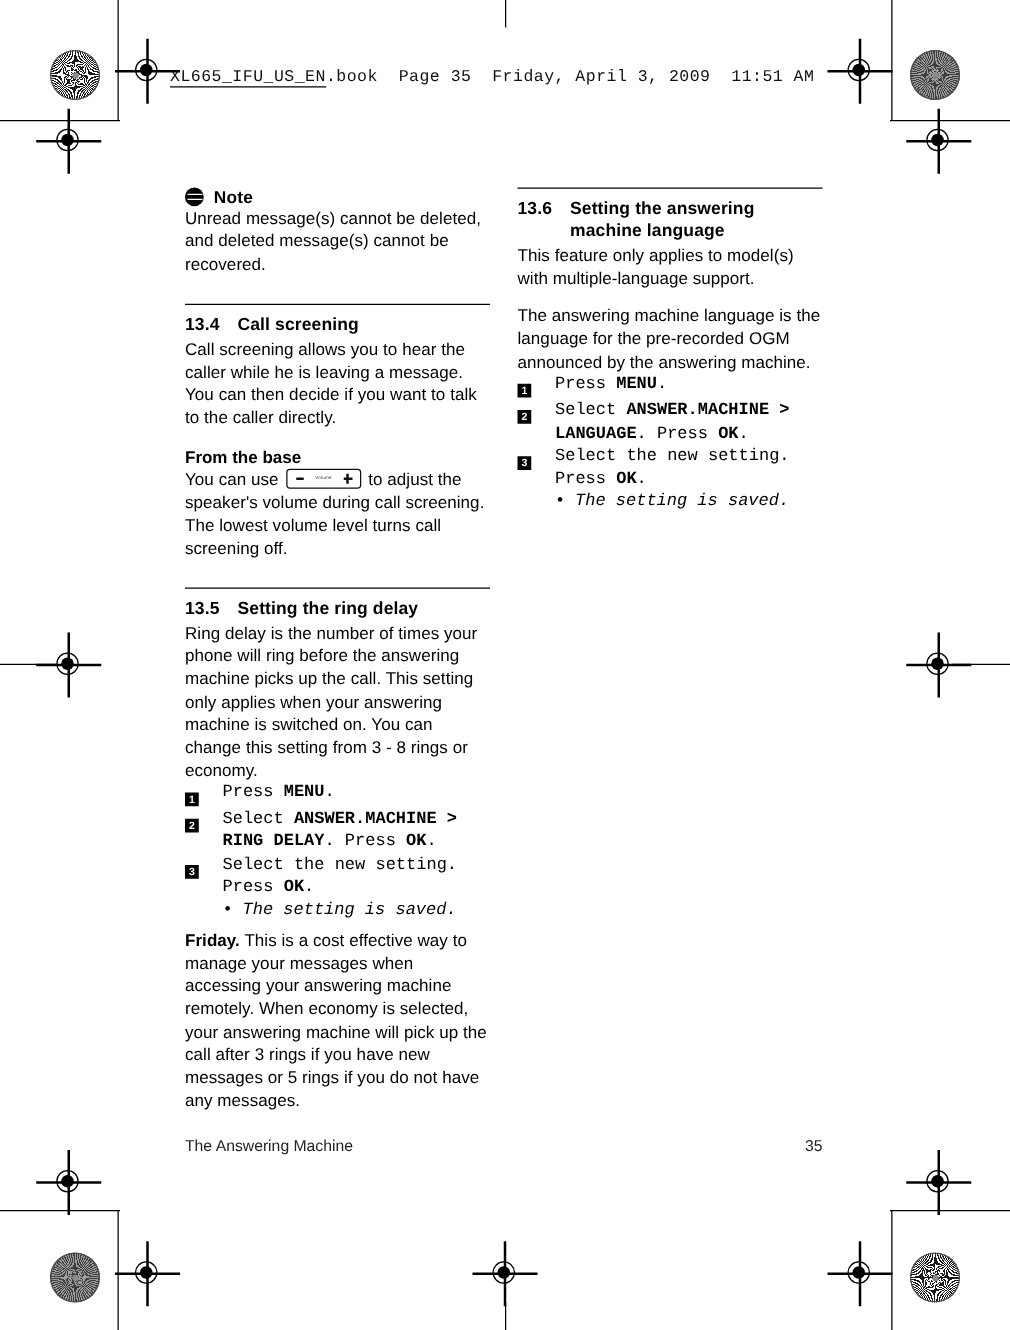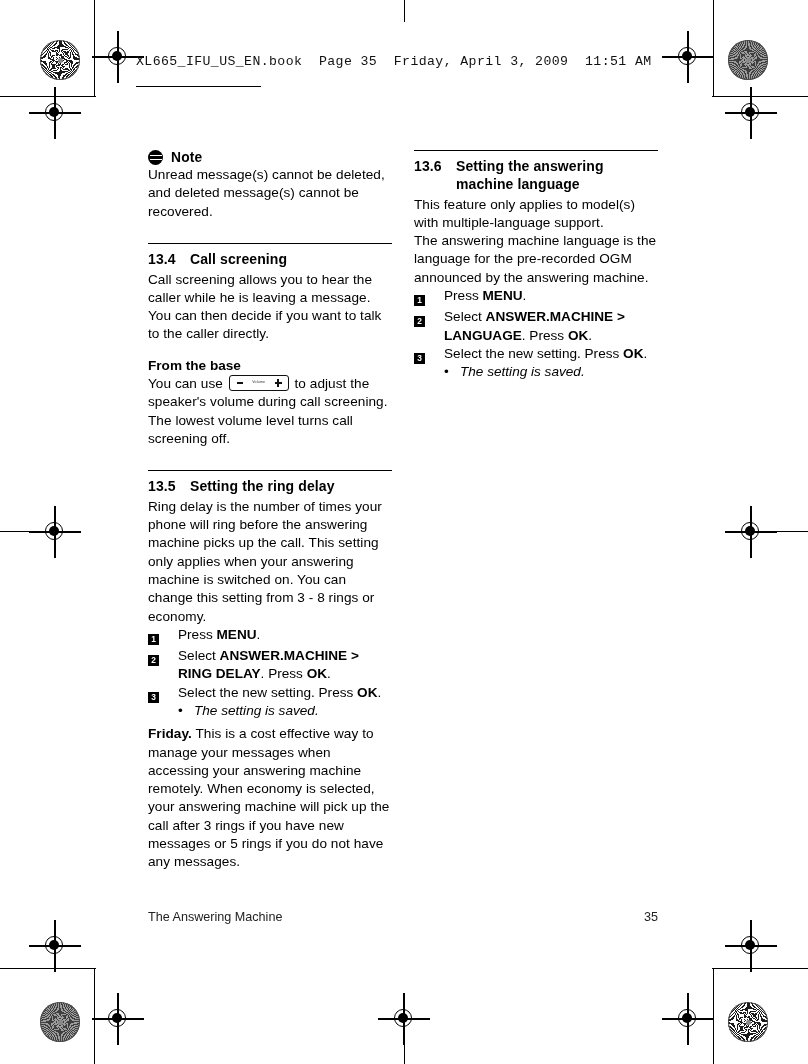--- a/index.html
+++ b/index.html
@@ -84,21 +84,21 @@
   .slug {
     position: absolute;
     left: 136px;
     top: 54px;
     font-family: "Liberation Mono", monospace;
     font-size: 13.2px;
     letter-spacing: 0.4px;
     white-space: nowrap;
     color: #111;
   }
-  .slug .uline { border-bottom: 1.3px solid #000; padding-bottom: 17px; }
+  .slug .uline { border-bottom: 1.3px solid #000; padding-bottom: 0px; }
 
   .content {
     position: absolute;
     left: 148px;
     top: 150px;
     width: 510px;
   }
 
   .cols { display: flex; gap: 22px; }
   .col { width: 244px; }
@@ -119,21 +119,21 @@
   }
   h2.sec .num { width: 42px; flex: 0 0 42px; }
   h2.sec .ttl { flex: 1; }
 
   p.body {
     font-size: 13.6px;
     line-height: 1.345;
     margin: 0;
     letter-spacing: 0.05px;
   }
-  p.body + p.body { margin-top: 0px; }
+  p.body + p.body { margin-top: 12px; }
 
   h3.sub {
     font-size: 13.6px;
     font-weight: bold;
     margin: 0;
     line-height: 1.345;
   }
 
   .callout-head {
     display: flex;
@@ -203,21 +203,21 @@
     width: 11px; height: 11px;
     background: #000;
     color: #fff;
     font-style: normal;
     font-weight: bold;
     font-size: 8.4px;
     line-height: 11px;
     text-align: center;
     font-family: "Liberation Sans", sans-serif;
   }
-  .steptext { flex: 1; }
+  .steptext { flex: 1; font-family: Liberation Mono, monospace; }
 
   ul.sublist {
     list-style: none;
     margin: 0;
     padding: 0;
   }
   ul.sublist > li {
     display: flex;
     font-size: 13.6px;
     line-height: 1.345;

